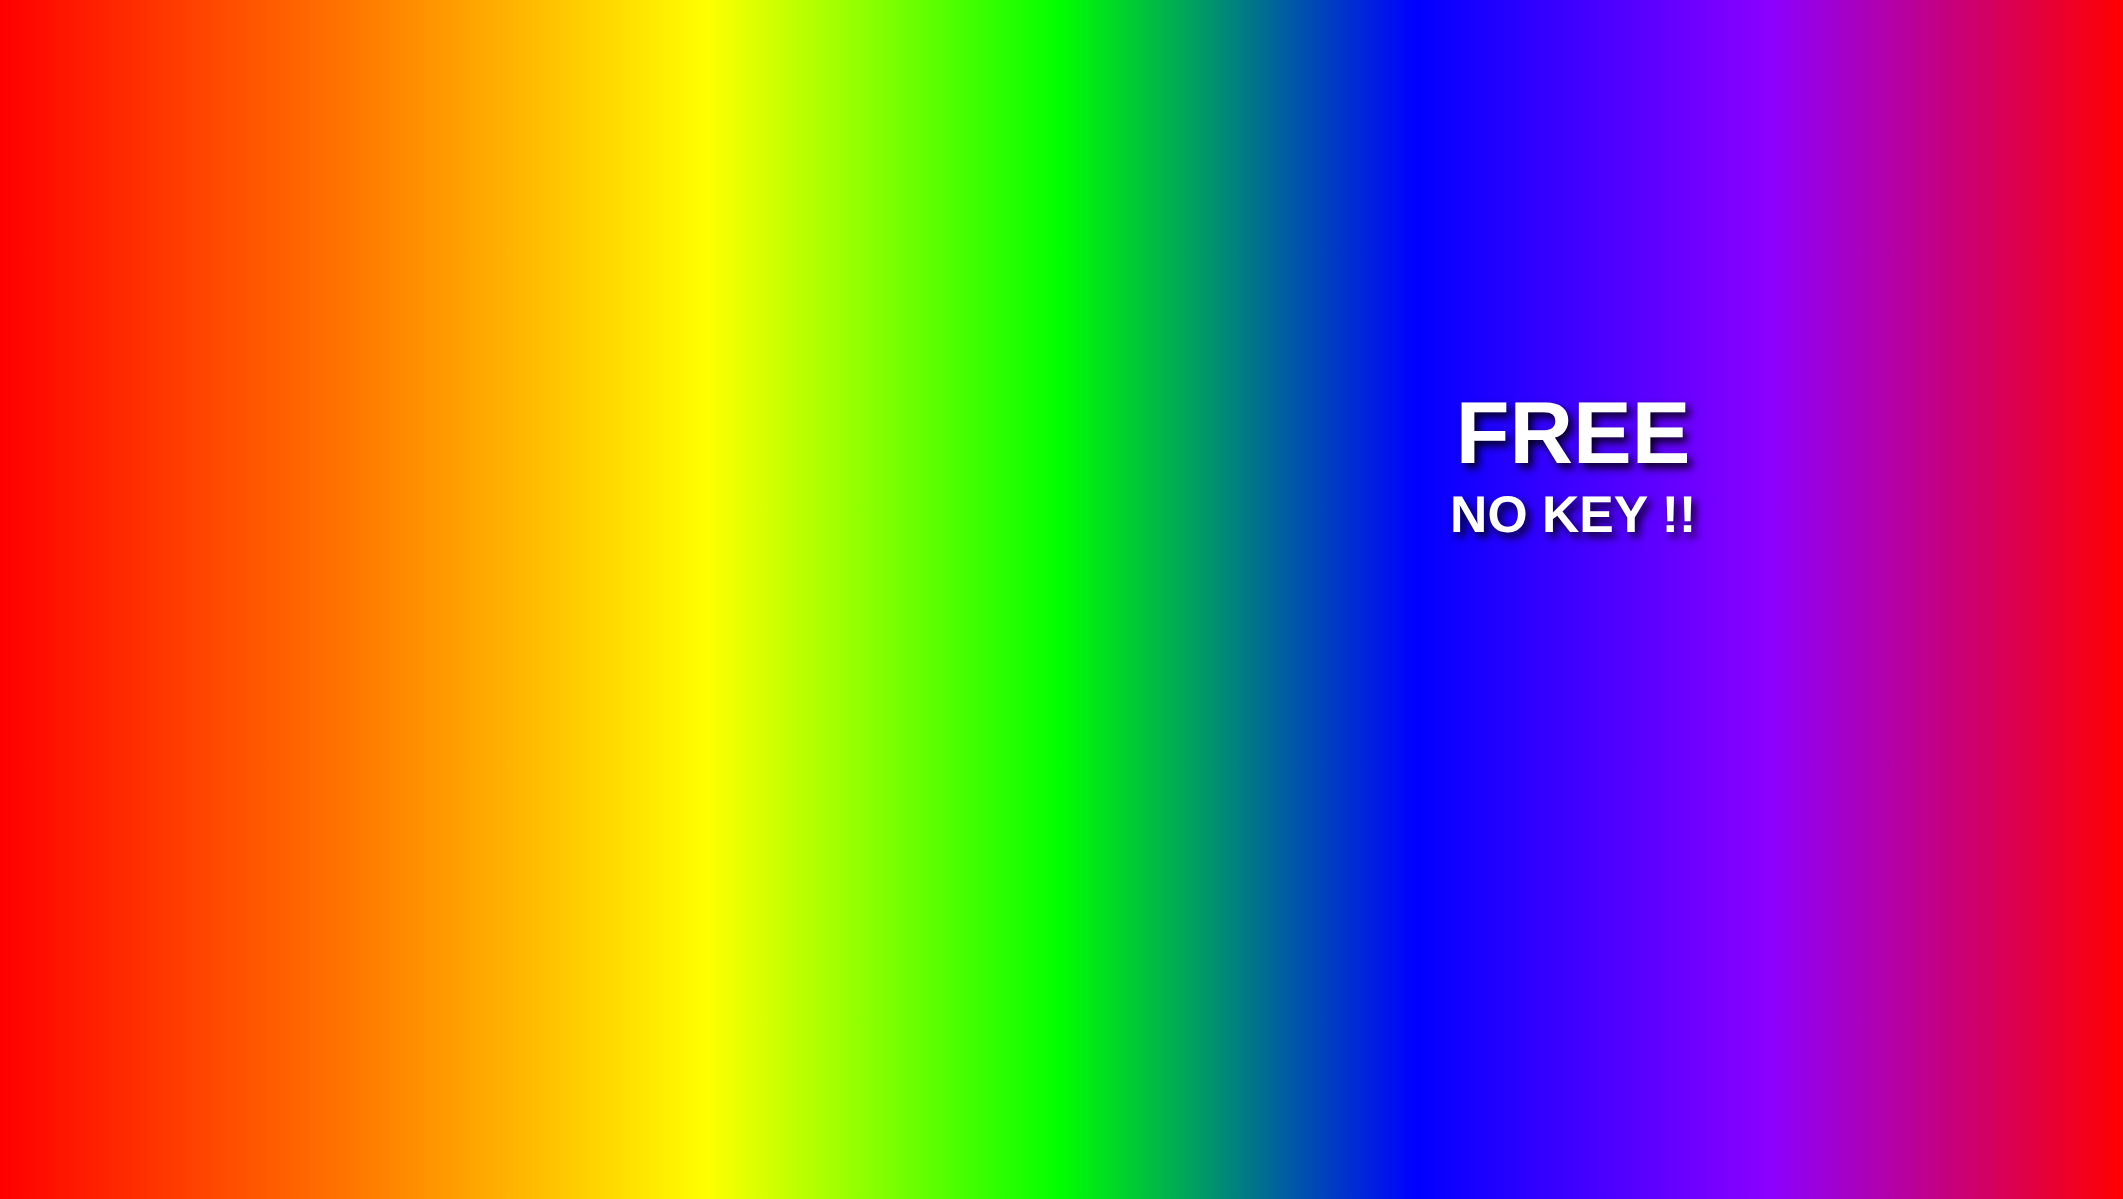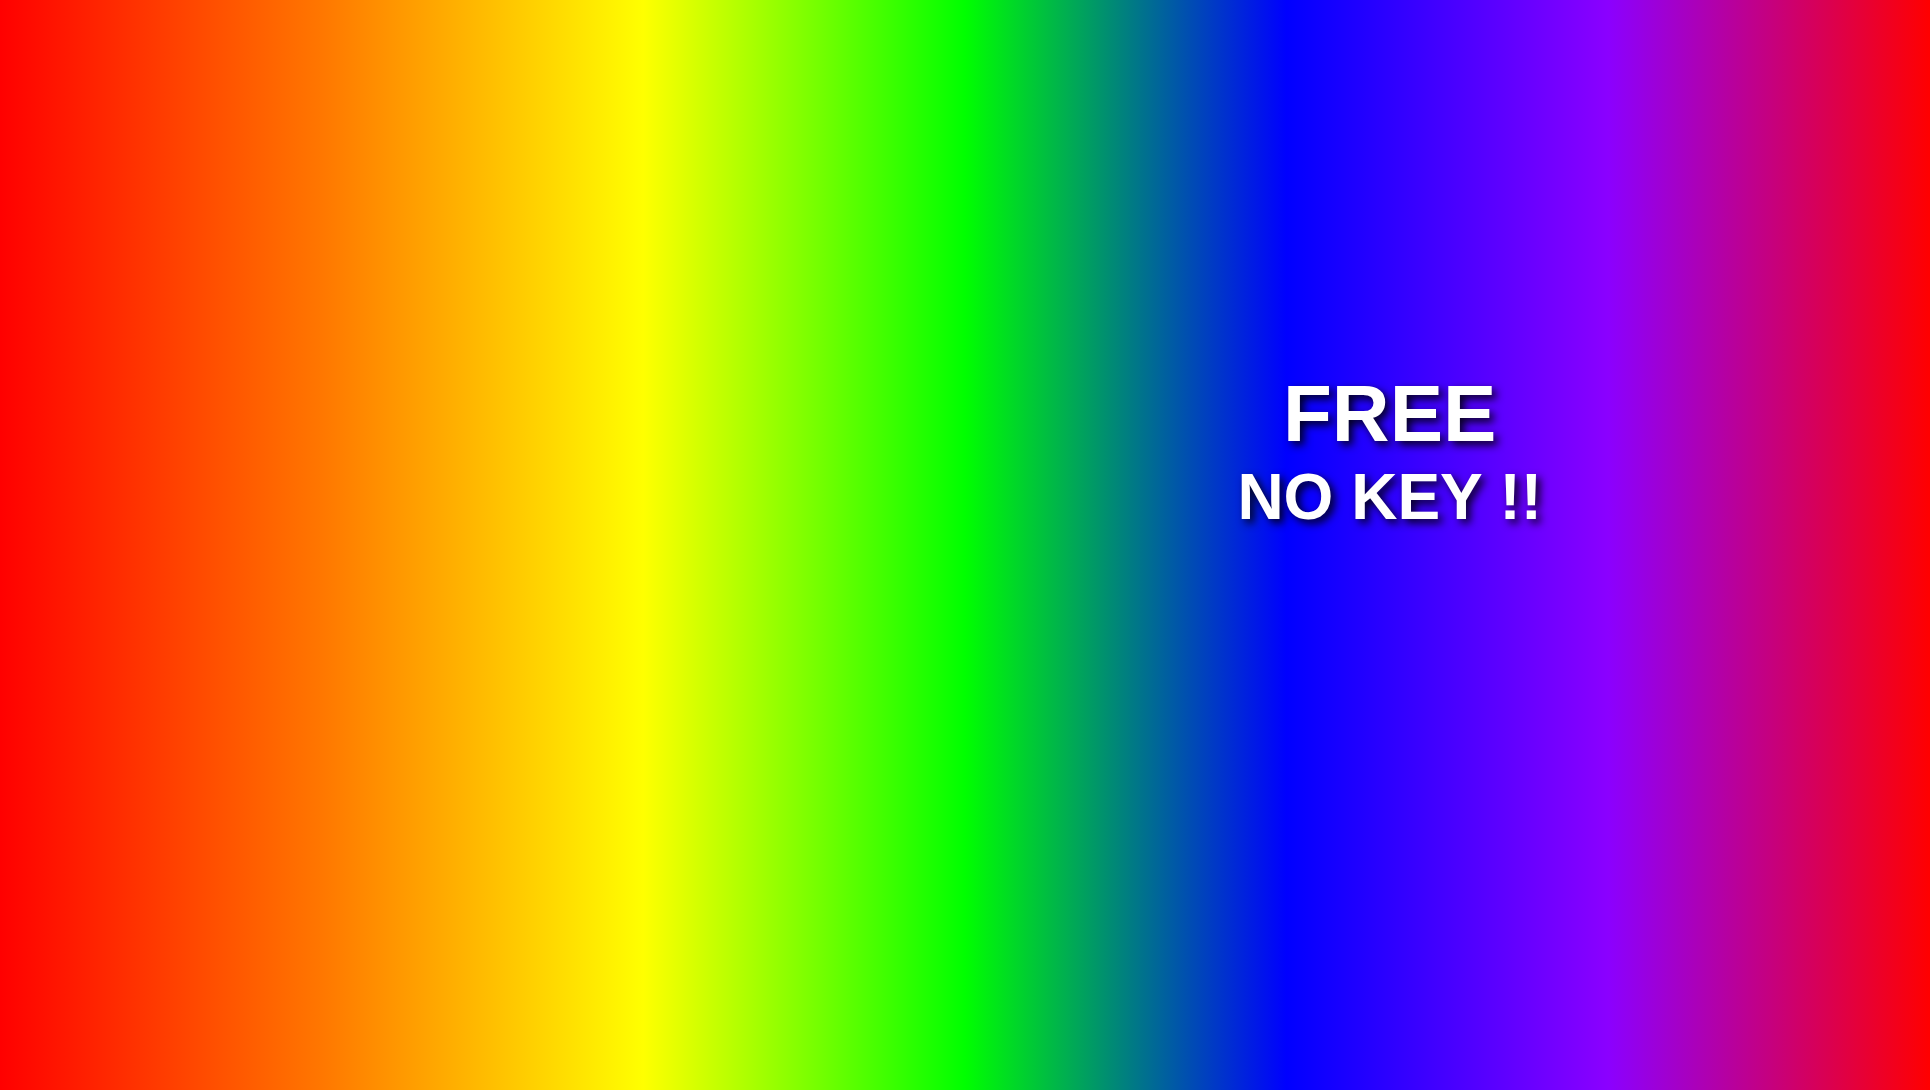--- a/index.html
+++ b/index.html
@@ -148,34 +148,34 @@
     }
     .update-word { color: #ff3300; text-shadow: 3px 3px 6px rgba(0,0,0,0.9); }
     .update-num { color: #ff8800; text-shadow: 3px 3px 6px rgba(0,0,0,0.9); }
     .update-script { color: #ffdd00; text-shadow: 3px 3px 6px rgba(0,0,0,0.9); }
     .update-paste { color: #ff3300; text-shadow: 3px 3px 6px rgba(0,0,0,0.9); }
     .update-bin { color: #ff3300; text-shadow: 3px 3px 6px rgba(0,0,0,0.9); }
 
     
     .free-nokey {
       position: absolute;
-      top: 360px;
+      top: 340px;
       right: 380px;
       z-index: 20;
       text-align: center;
     }
     .free-text {
       font-size: 80px;
       font-weight: 900;
       color: #ffffff;
       text-shadow: 4px 4px 8px rgba(0,0,0,0.9);
       display: block;
     }
     .nokey-text {
-      font-size: 64px;
+      font-size: 47px;
       font-weight: 900;
       color: #ffffff;
       text-shadow: 4px 4px 8px rgba(0,0,0,0.9);
       display: block;
     }
 
     
     .ui-window-back {
       position: absolute;
       top: 255px;

